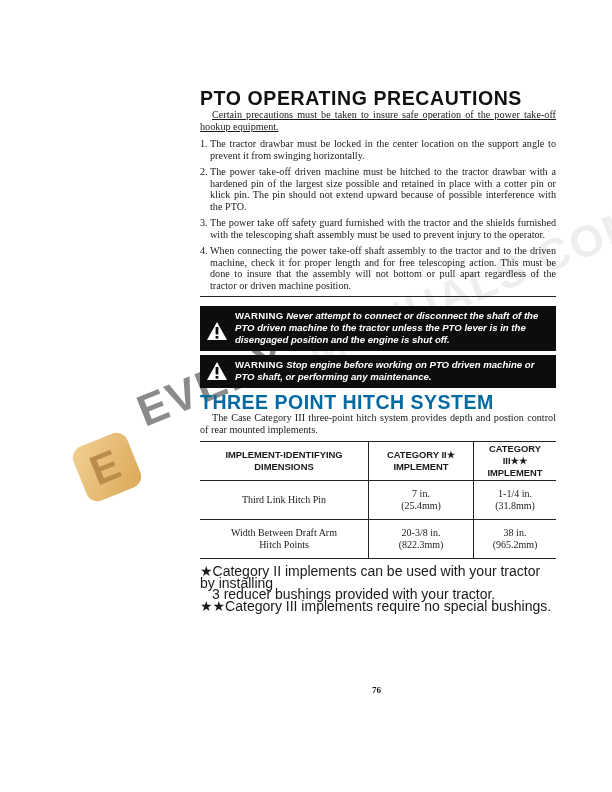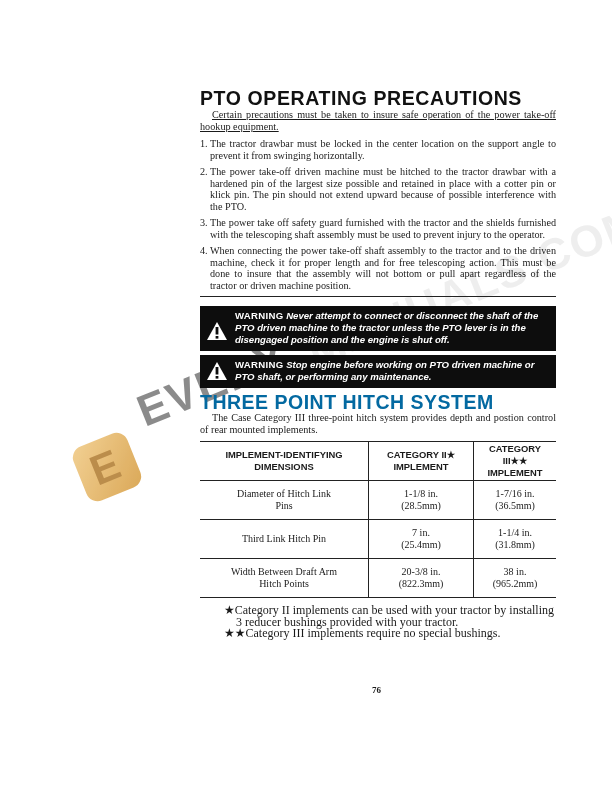--- a/index.html
+++ b/index.html
@@ -31,21 +31,21 @@
     }
     .intro2 { font-family:"Liberation Serif", serif; font-size:10.2px; line-height:11.5px; text-indent:12px; margin:0 0 6px 0; text-align:justify; }
     table.spec { border-collapse:collapse; width:356px; margin-top:4px; }
     table.spec th, table.spec td {
       text-align:center; vertical-align:middle; padding:0 4px;
     }
     table.spec th { font-family:"Liberation Sans", sans-serif; font-size:9.4px; font-weight:bold; line-height:12px; height:38px; border-bottom:1.5px solid #222; }
     table.spec td { font-family:"Liberation Serif", serif; font-size:10px; line-height:12px; height:38px; border-bottom:1.5px solid #222; }
     table.spec tr:first-child th { border-top:1.5px solid #222; }
     table.spec th + th, table.spec td + td { border-left:1.5px solid #222; }
-    .foot { font-family:Liberation Serif, serif; font-size:12px; line-height:11.5px; margin-top:7px;margin-left:24px; }
+    .foot { font-family:Liberation Sans, sans-serif; font-size:14px; line-height:11.5px; margin-top:7px; }
     .foot p { margin:0; }
     .foot .ind { padding-left:12px; }
     .pagenum { position:absolute; left:372px; top:685px; font-family:"Liberation Serif", serif; font-weight:bold; font-size:9px; }
     .wm-logo {
       position:absolute; left:78px; top:438px; width:58px; height:58px; border-radius:12px;
       background:linear-gradient(135deg,#f0c880,#d59a3c); transform:rotate(-22deg); opacity:0.85;
     }
     .wm-logo span { position:absolute; left:13px; top:5px; font-family:"Liberation Sans", sans-serif; font-weight:bold; font-size:42px; color:#b07a2c; }
     .wm-text {
       position:absolute; left:130px; top:390px; font-family:"Liberation Sans", sans-serif; font-weight:bold;
@@ -101,25 +101,20 @@
   <p class="intro2">The Case Category III three-point hitch system provides depth and postion control of rear mounted implements.</p>
 
   <table class="spec">
     <tbody>
         <tr>
       <th style="width:160px"><span>IMPLEMENT-IDENTIFYING</span><br><span>DIMENSIONS</span></th>
       <th style="width:96px"><span>CATEGORY II★</span><br><span>IMPLEMENT</span></th>
       <th><span>CATEGORY III★★</span><br><span>IMPLEMENT</span></th>
     </tr>
     <tr>
-      <td><span>Diameter of Hitch Link</span><br><span>Pins</span></td>
-      <td><span>1-1/8 in.</span><br><span>(28.5mm)</span></td>
-      <td><span>1-7/16 in.</span><br><span>(36.5mm)</span></td>
-    </tr>
-    <tr>
       <td><span>Third Link Hitch Pin</span></td>
       <td><span>7 in.</span><br><span>(25.4mm)</span></td>
       <td><span>1-1/4 in.</span><br><span>(31.8mm)</span></td>
     </tr>
     <tr>
       <td><span>Width Between Draft Arm</span><br><span>Hitch Points</span></td>
       <td><span>20-3/8 in.</span><br><span>(822.3mm)</span></td>
       <td><span>38 in.</span><br><span>(965.2mm)</span></td>
     </tr>
   </tbody>

